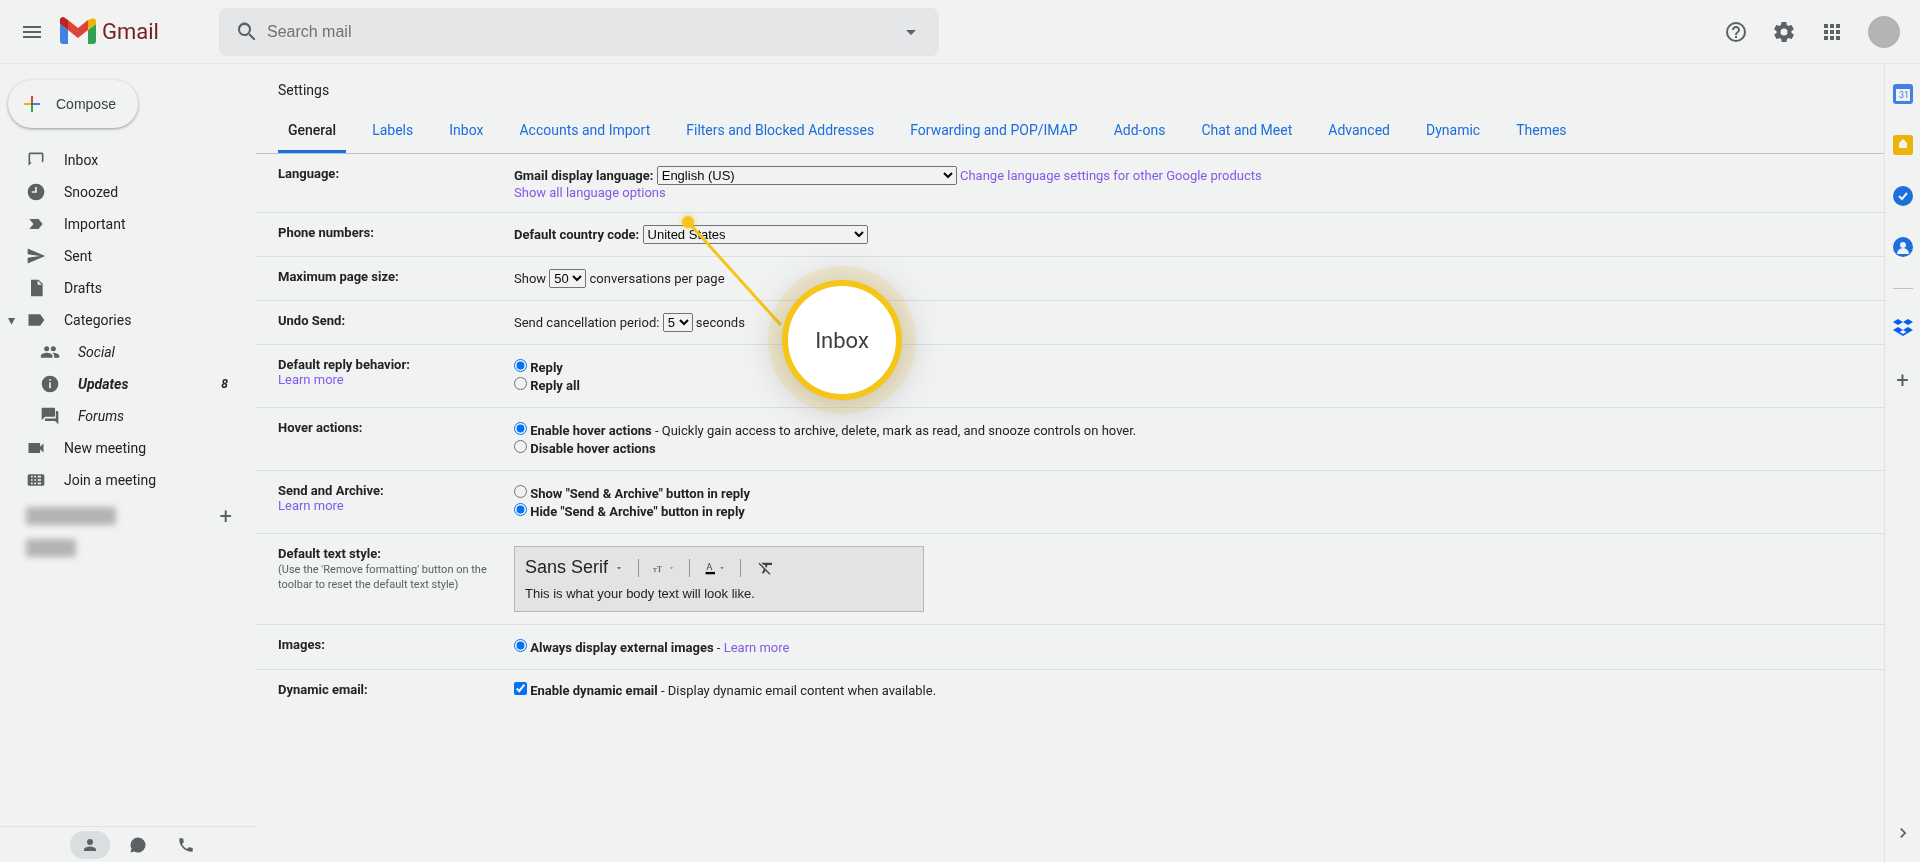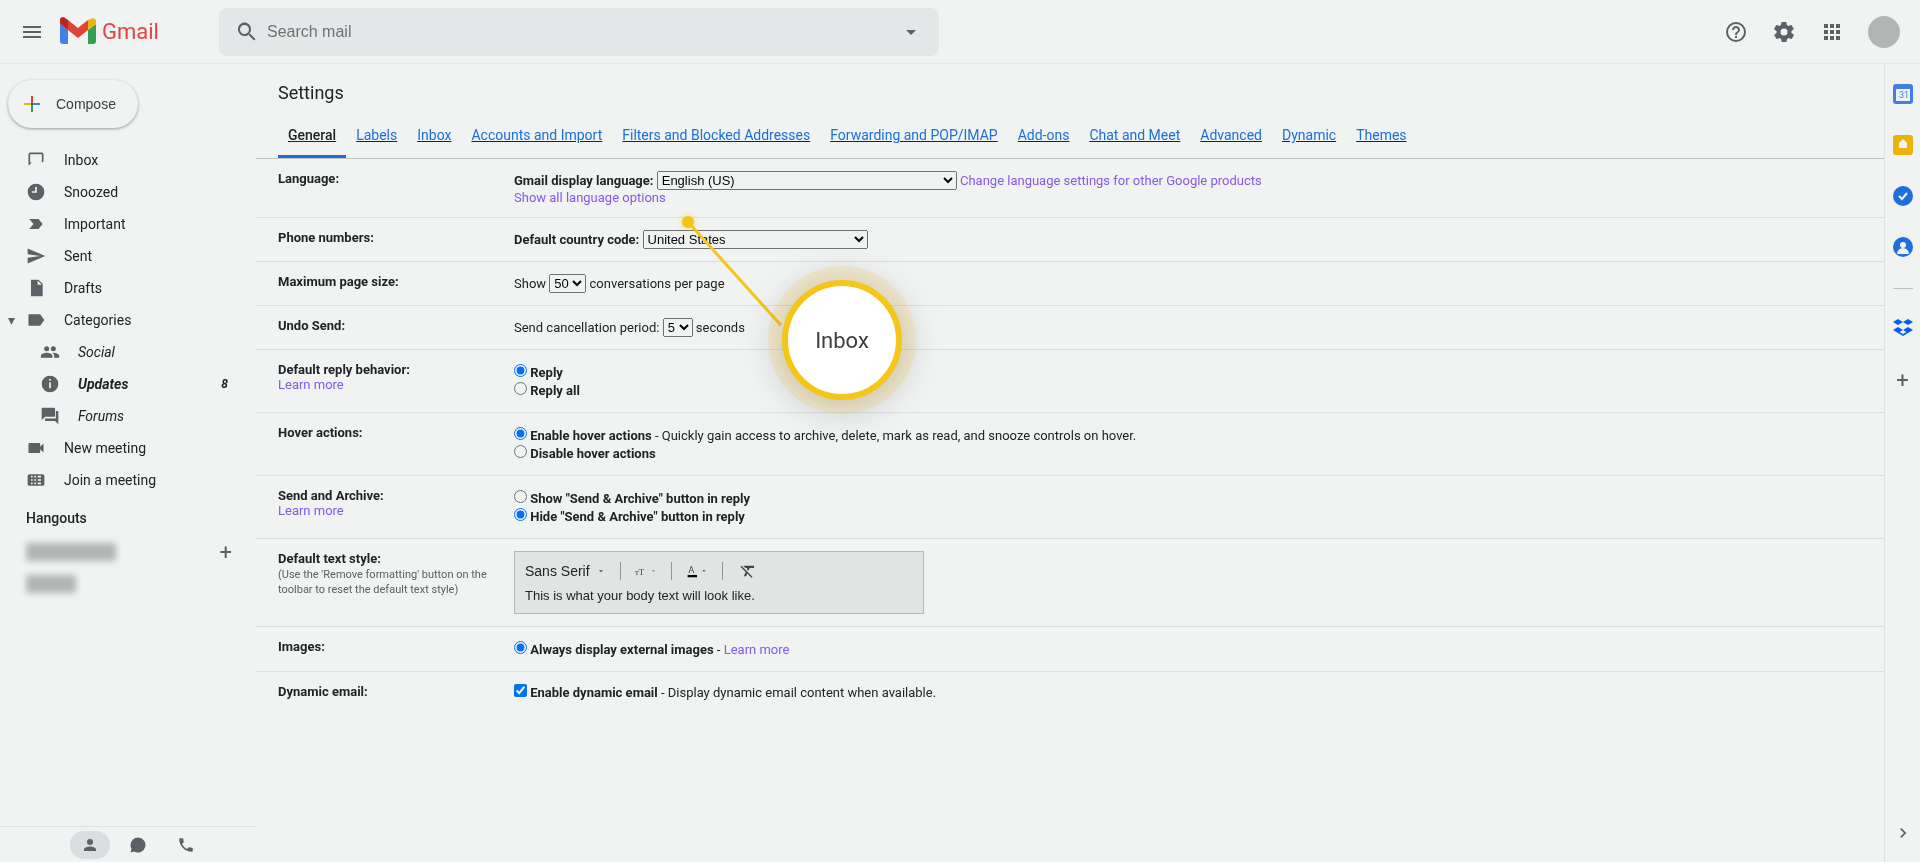--- a/index.html
+++ b/index.html
@@ -4,21 +4,21 @@
 <style>
 * { box-sizing: border-box; margin: 0; padding: 0; }
 body { font-family: 'Google Sans', Roboto, Arial, sans-serif; font-size: 14px; color: #202124; background: #fff; overflow: hidden; position: relative; }
 .app { width: 1920px; height: 862px; position: relative; }
 
 
 .header { display: flex; align-items: center; height: 64px; padding: 8px; border-bottom: 1px solid #f1f3f4; }
 .menu-btn { width: 48px; height: 48px; display: flex; align-items: center; justify-content: center; border-radius: 50%; cursor: pointer; }
 .logo-wrap { display: flex; align-items: center; margin-left: 4px; margin-right: 60px; }
 .logo-m svg { width: 36px; height: 27px; }
-.logo-text { font-size: 22px; color: #ef4444; margin-left: 6px; font-weight: 400; }
+.logo-text { font-size: 22px; color: #7f1d1d; margin-left: 6px; font-weight: 400; }
 .search-bar { display: flex; align-items: center; background: #f1f3f4; border-radius: 8px; height: 48px; flex: 0 0 720px; padding: 0 8px; }
 .search-icon-btn { width: 40px; height: 40px; display: flex; align-items: center; justify-content: center; }
 .search-input { flex: 1; border: none; background: transparent; font-size: 16px; outline: none; color: #5f6368; }
 .search-options { width: 40px; height: 40px; display: flex; align-items: center; justify-content: center; }
 .header-right { margin-left: auto; display: flex; align-items: center; gap: 8px; padding-right: 12px; }
 .hdr-icon-btn { width: 40px; height: 40px; display: flex; align-items: center; justify-content: center; border-radius: 50%; cursor: pointer; }
 .avatar { width: 32px; height: 32px; border-radius: 50%; background: #bdbdbd; margin-left: 8px; }
 
 
 .body-row { display: flex; height: calc(862px - 64px); }
@@ -38,38 +38,38 @@
 .hg-blur { width: 90px; height: 18px; background: #bdbdbd; filter: blur(3px); border-radius: 2px; }
 .hg-add { margin-left: auto; margin-right: 24px; color: #5f6368; font-size: 22px; }
 .sidebar-scroll { flex:1; overflow: hidden; }
 .sidebar-bottom { height: 36px; border-top: 1px solid #eee; display: flex; align-items: center; gap: 8px; padding-left: 70px; }
 .sb-chip { width: 40px; height: 28px; display:flex; align-items:center; justify-content:center; border-radius:14px; }
 .sb-chip.active { background:#e8eaed; }
 
 
 .main { flex: 1; display: flex; }
 .settings-area { flex: 1; position: relative; overflow: hidden; }
-.settings-title { font-size: 18px; padding: 18px 0 14px 22px; }
-.tabs { display: flex; gap: 0; border-bottom: 1px solid #ccc; padding-left: 22px; text-decoration: underline; }
+.settings-title { font-size: 14px; padding: 18px 0 14px 22px; }
+.tabs { display: flex; gap: 16px; border-bottom: 1px solid #ccc; padding-left: 22px; }
 .tab { padding: 10px 10px 12px; font-size: 14px; color: #1a73e8; cursor: pointer; white-space: nowrap; }
 .tab.active { color: #202124; border-bottom: 3px solid #1a73e8; font-weight: 500; }
 .settings-body { height: calc(100% - 100px); overflow-y: scroll; }
 .row { display: flex; border-bottom: 1px solid #e8eaed; padding: 12px 22px; }
 .row-label { width: 236px; flex-shrink: 0; font-size: 13px; font-weight: 700; }
 .row-content { flex: 1; font-size: 13px; }
 .row-label a, .row-content a { color: #8b5cf6; text-decoration: none; font-weight: 400; }
 .row-content label { display: block; margin: 2px 0; }
 .row-content .inline { display: inline; }
 .link { color: #1a73e8; cursor: pointer; }
 select { font-size: 13px; }
 .sublabel { font-size: 11px; font-weight: 400; color: #5f6368; }
 .learn-more { display:block; font-weight:400; }
 .style-box { border:1px solid #c0c0c0; background:#efefef; padding:10px; width:410px; }
 .style-toolbar { display:flex; align-items:center; gap:14px; padding-bottom:8px; }
-.style-font { font-family: Arial; font-size:14px; display:flex; align-items:center; gap:6px; }
+.style-font { font-family: Arial; font-size:18px; display:flex; align-items:center; gap:6px; }
 .vdiv { width:1px; height:18px; background:#999; }
 .tt-icon { width:22px; height:18px; display:flex; align-items:center; justify-content:center; }
 .preview-text { font-family: Arial; font-size:13px; }
 
 
 .callout-line { position:absolute; left:430px; top:158px; width:3px; height:140px; background:#f5c518; transform: rotate(-42deg); transform-origin: top left; z-index:5; }
 .callout-dot { position:absolute; left:426px; top:152px; width:12px; height:12px; background:#f5c518; border-radius:50%; z-index:6; box-shadow:0 0 6px rgba(245,197,24,.6); }
 .magnifier { position:absolute; left:526px; top:216px; width:120px; height:120px; border-radius:50%; background:#fff; box-shadow:0 4px 40px rgba(0,0,0,.25); display:flex; align-items:center; justify-content:center; z-index:7; border:6px solid #f5c518; }
 .magnifier::before { content:''; position:absolute; inset:-6px; border-radius:50%; box-shadow: 0 0 0 14px rgba(245,197,24,.15); }
 .magnifier span { font-size:22px; color:#3c4043; }
@@ -247,21 +247,20 @@
           </div>
       <div class="nav-item">
             <span class="nav-icon">
               <svg width="20" height="20" viewBox="0 0 24 24">
                 <path fill="currentColor" d="M20 5H4a2 2 0 00-2 2v10a2 2 0 002 2h16a2 2 0 002-2V7a2 2 0 00-2-2zM8 17H6v-2h2v2zm0-4H6v-2h2v2zm0-4H6V7h2v2zm4 8h-2v-2h2v2zm0-4h-2v-2h2v2zm0-4h-2V7h2v2zm6 8h-4v-2h4v2zm0-4h-4v-2h4v2zm0-4h-4V7h4v2z"></path>
               </svg>
             </span>
             <span>Join a meeting</span>
           </div>
 
-      <div class="section-title">Hangouts</div>
       <div class="hangouts-list">
         <div class="hg-item">
               <div class="hg-blur"></div>
               <span class="hg-add">+</span>
             </div>
         <div class="hg-item">
               <div class="hg-blur" style="width:50px"></div>
             </div>
       </div>
       </div>

